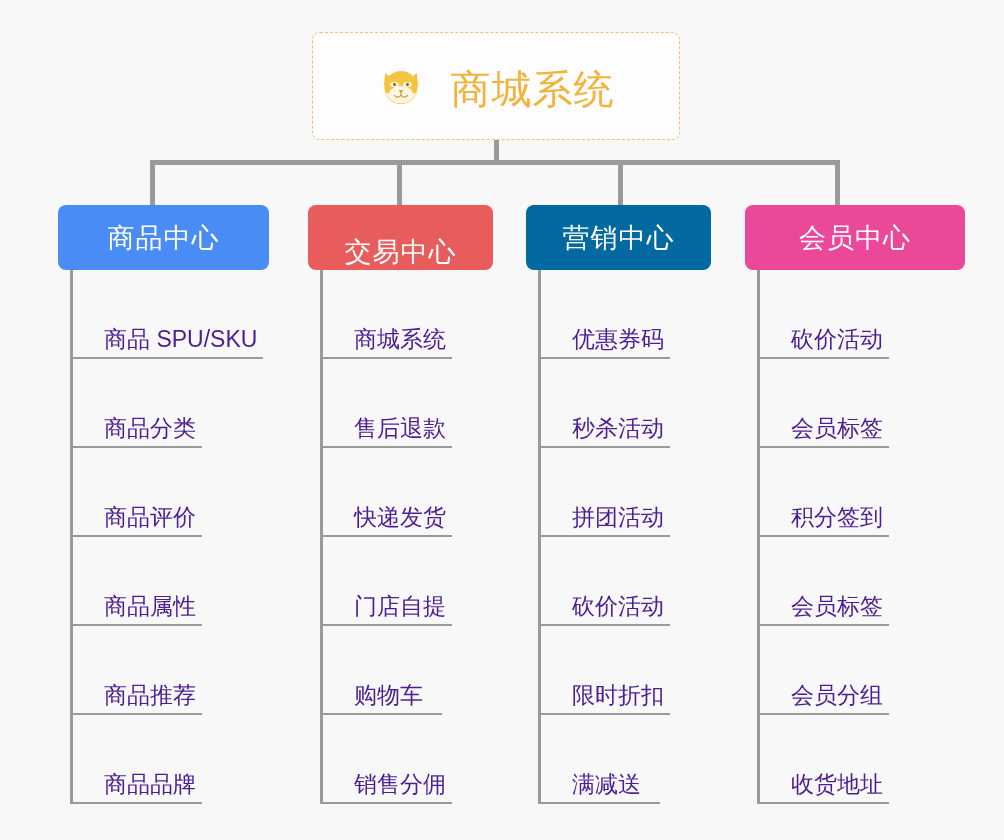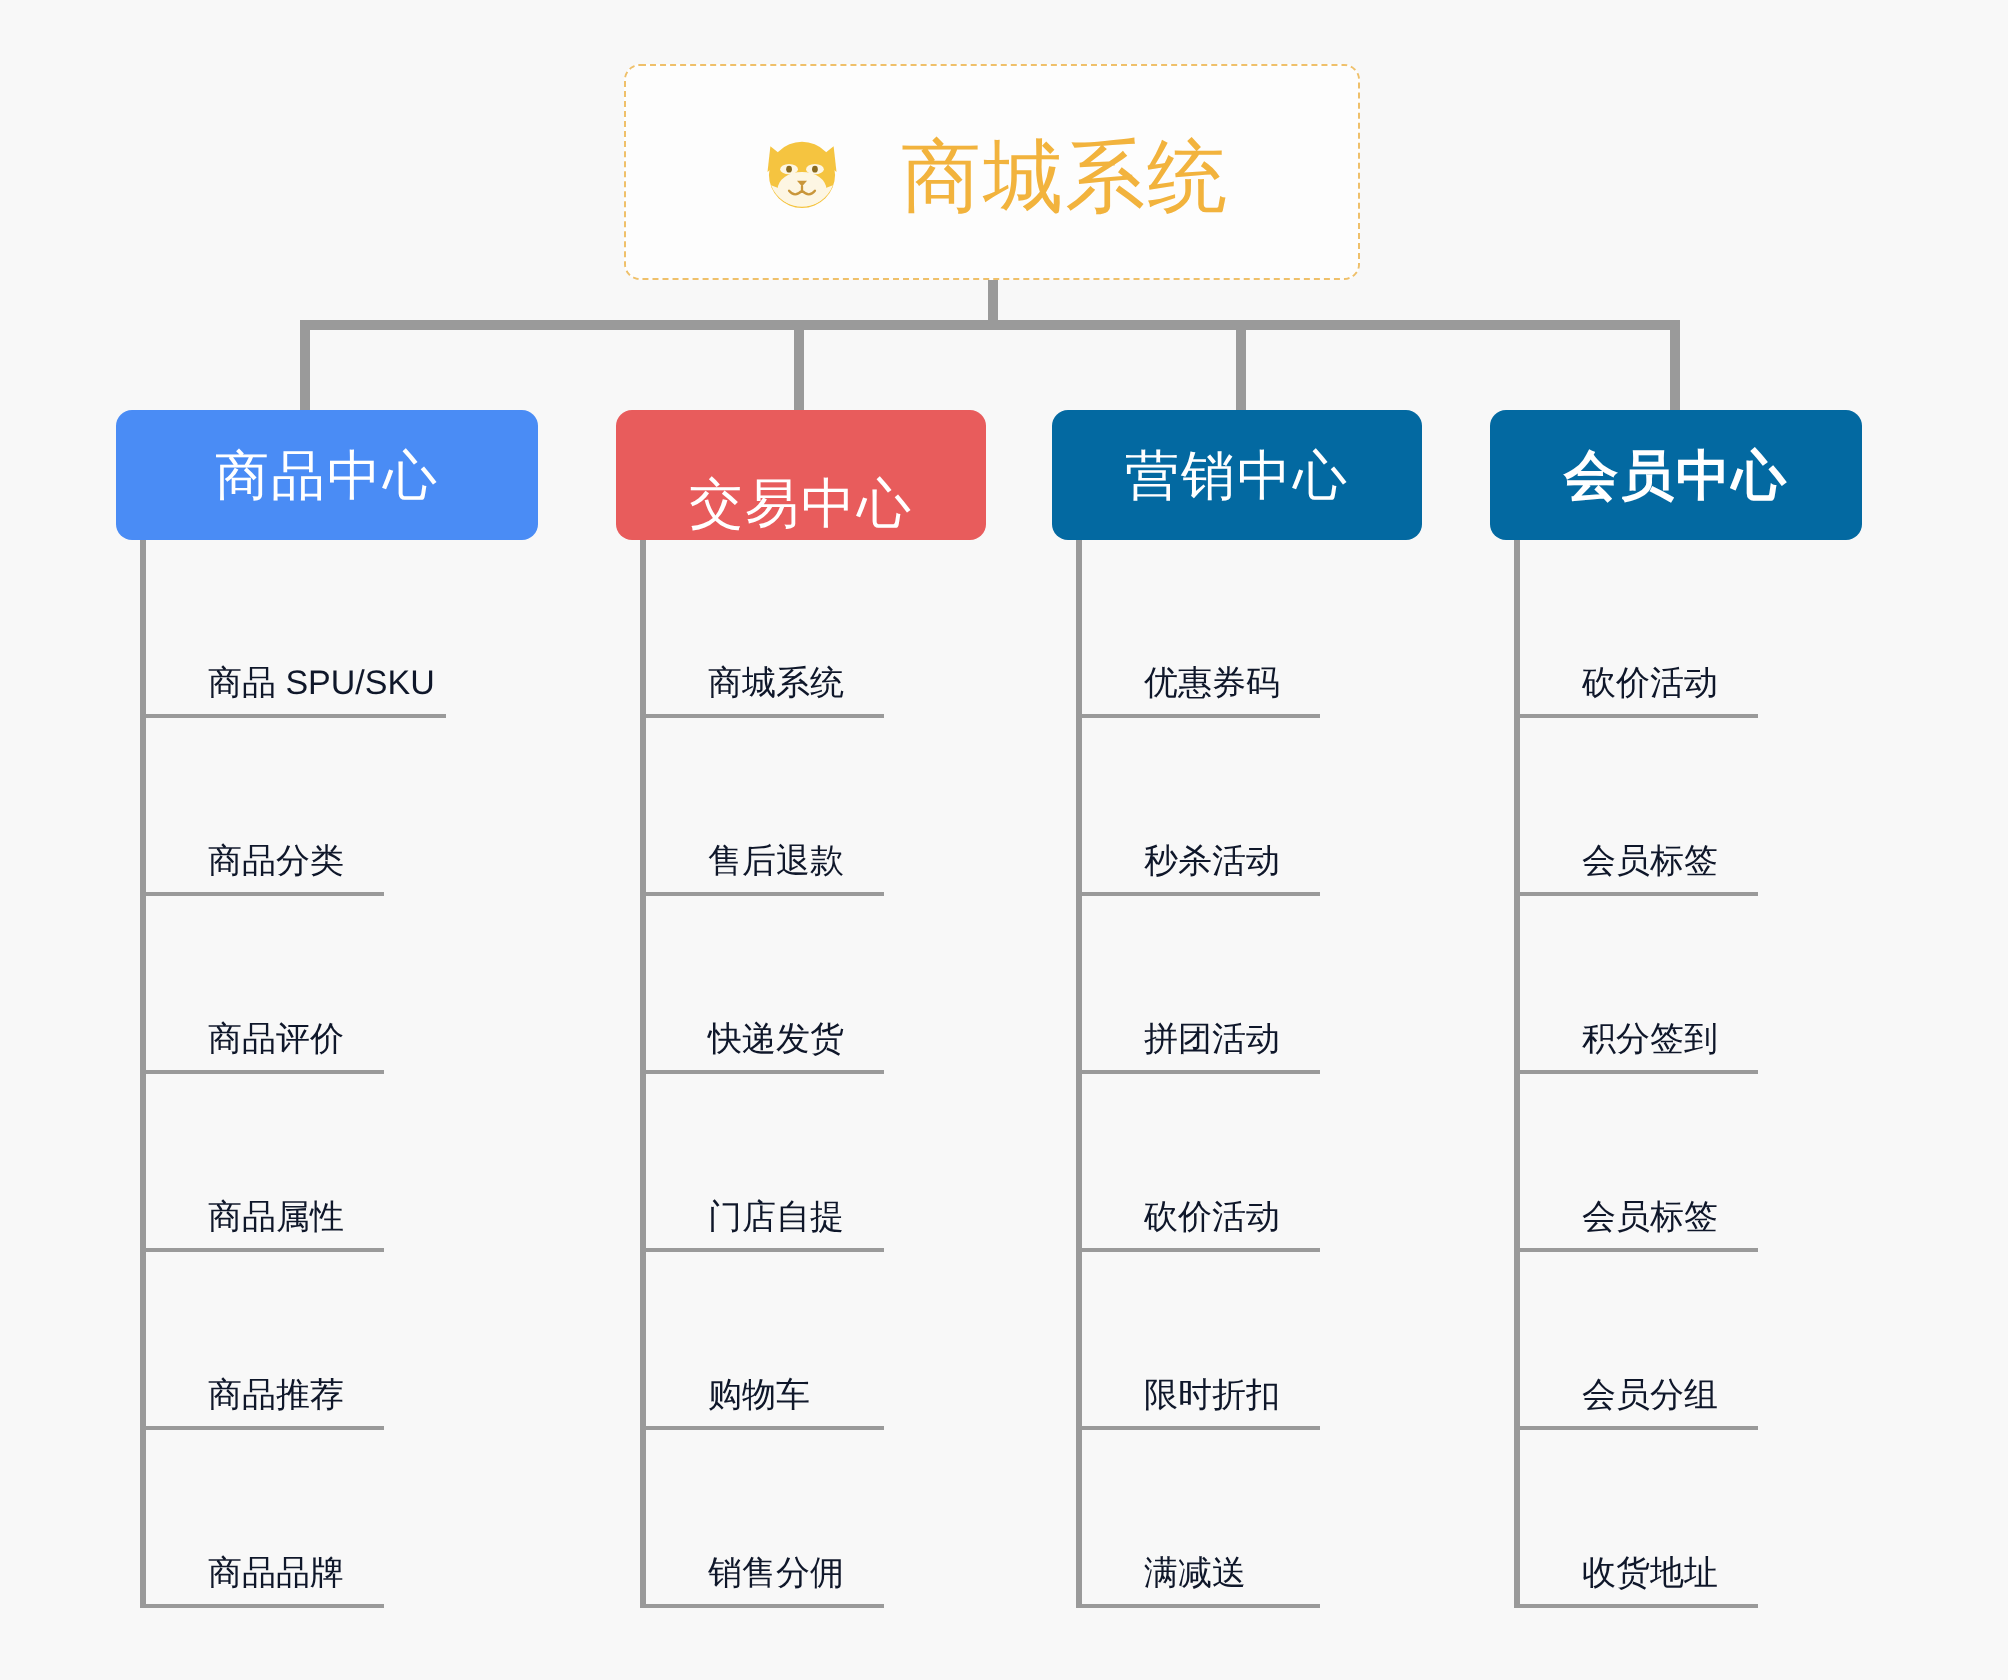--- a/index.html
+++ b/index.html
@@ -123,22 +123,22 @@
     position: absolute;
     left: 14px;
     bottom: 0;
     border-bottom: 2px solid #9a9a9a;
     padding: 0 6px 3px 32px;
     box-sizing: border-box;
     min-width: 120px;
   }
   .leaf-label {
     display: block;
-    font-size: 17px;
-    color: #0f172a;
+    font-size: 23px;
+    color: #4c1d95;
     white-space: nowrap;
     line-height: 1.15;
     padding-bottom: 2px;
   }
 </style>
 </head>
 <body style="background: rgb(248, 248, 248);">
 
 <div id="mindmap">
 
@@ -293,21 +293,21 @@
         <li class="leaf">
             <span class="leaf-inner">
               <span class="leaf-label">满减送</span>
             </span>
           </li>
       </ul>
     </div>
   </div>
 
   <div class="branch" style="left:745px;width:186px;">
-    <div class="branch-header" style="width: 186px; background: #0369a1; font-weight: bold;">
+    <div class="branch-header" style="width: 220px; background: #ec4899;">
       <span>会员中心</span>
     </div>
     <div class="branch-body">
       <div class="branch-spine" style="height: 534px; background: rgb(154, 154, 154);"></div>
       <ul class="leaf-list">
         <li class="leaf">
             <span class="leaf-inner">
               <span class="leaf-label">砍价活动</span>
             </span>
           </li>

